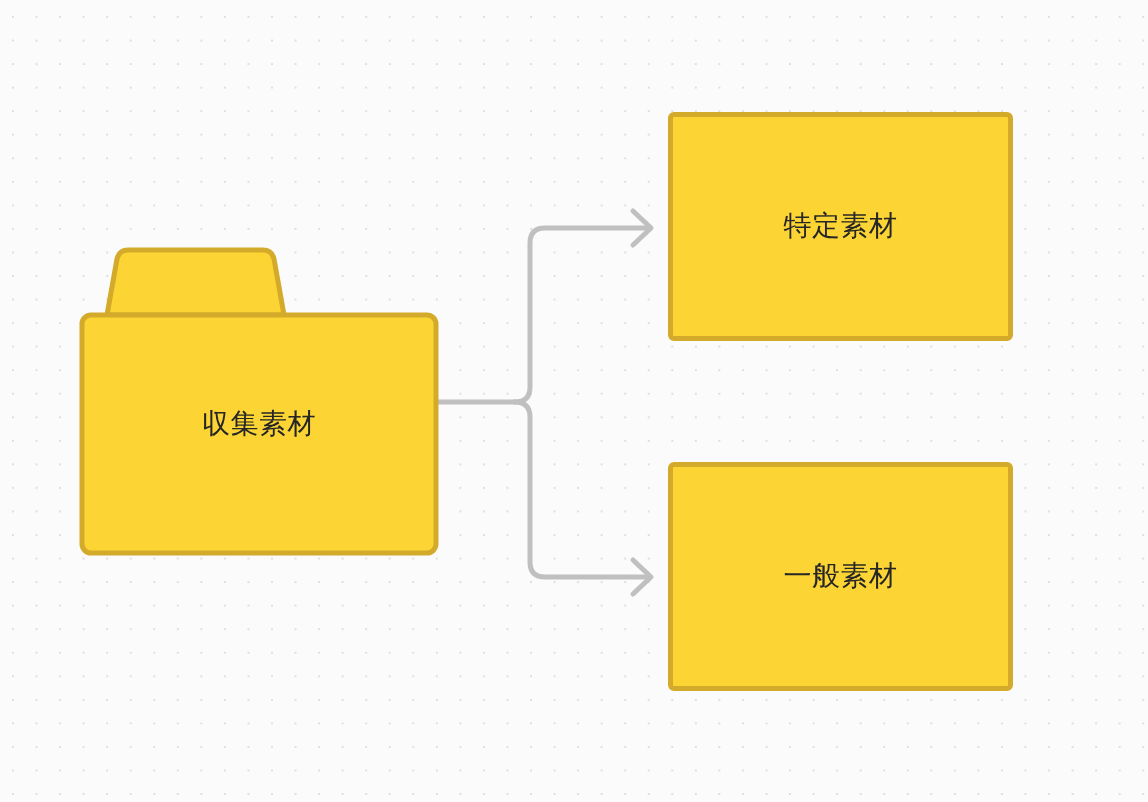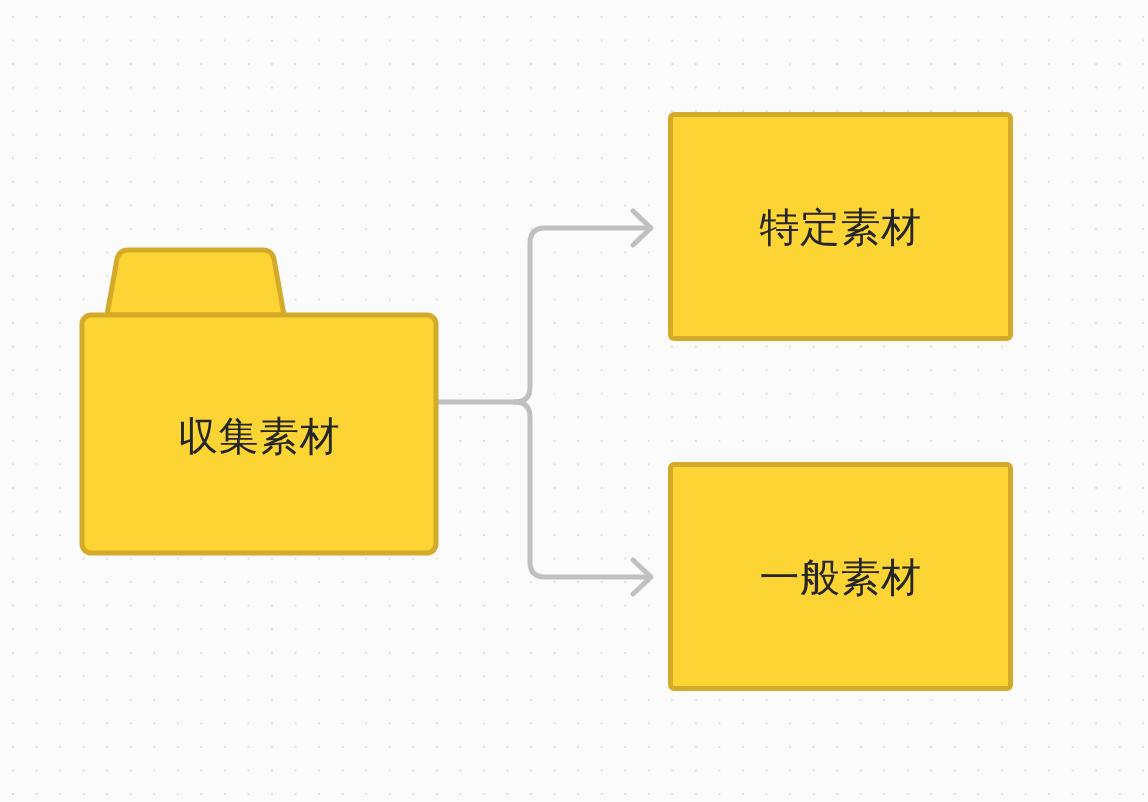--- a/index.html
+++ b/index.html
@@ -32,21 +32,21 @@
     left: 0;
     top: 0;
     width: 1148px;
     height: 802px;
     pointer-events: none;
   }
 
   
   .node-label {
     color: #262626;
-    font-size: 40px;
+    font-size: 28px;
     line-height: 1.1;
     letter-spacing: 0.5px;
     white-space: nowrap;
     user-select: none;
   }
 
   
   .folder-node {
     position: absolute;
     left: 78px;
@@ -57,21 +57,21 @@
   .folder-svg {
     position: absolute;
     left: 0;
     top: 0;
     width: 362px;
     height: 316px;
   }
   .folder-label-wrap {
     position: absolute;
     left: 4px;
-    top: 73px;
+    top: 61px;
     width: 354px;
     height: 240px;
     display: flex;
     align-items: center;
     justify-content: center;
   }
 
   
   .rect-node {
     position: absolute;

